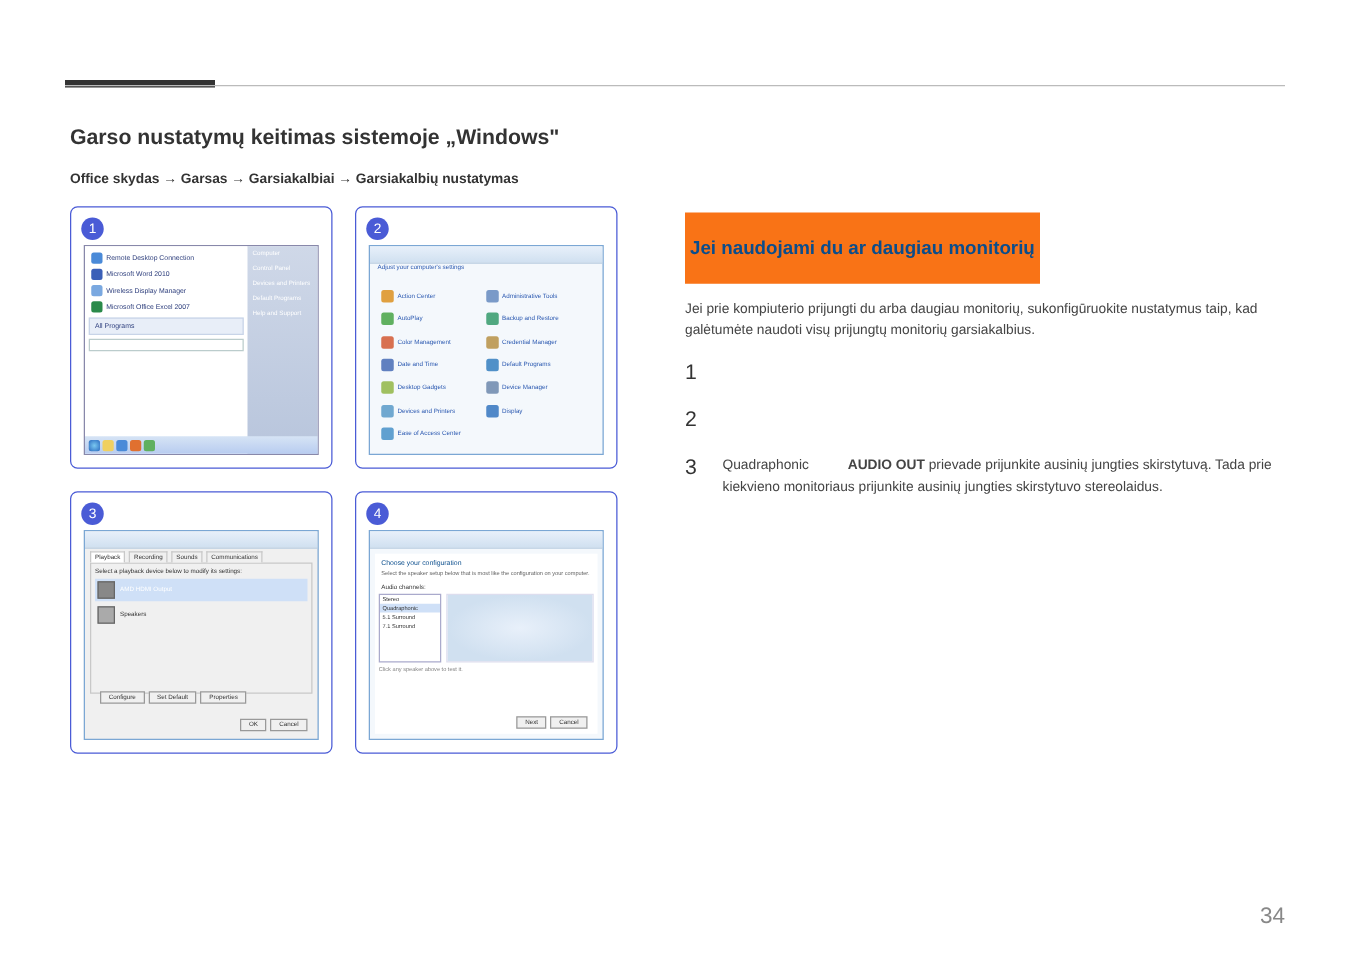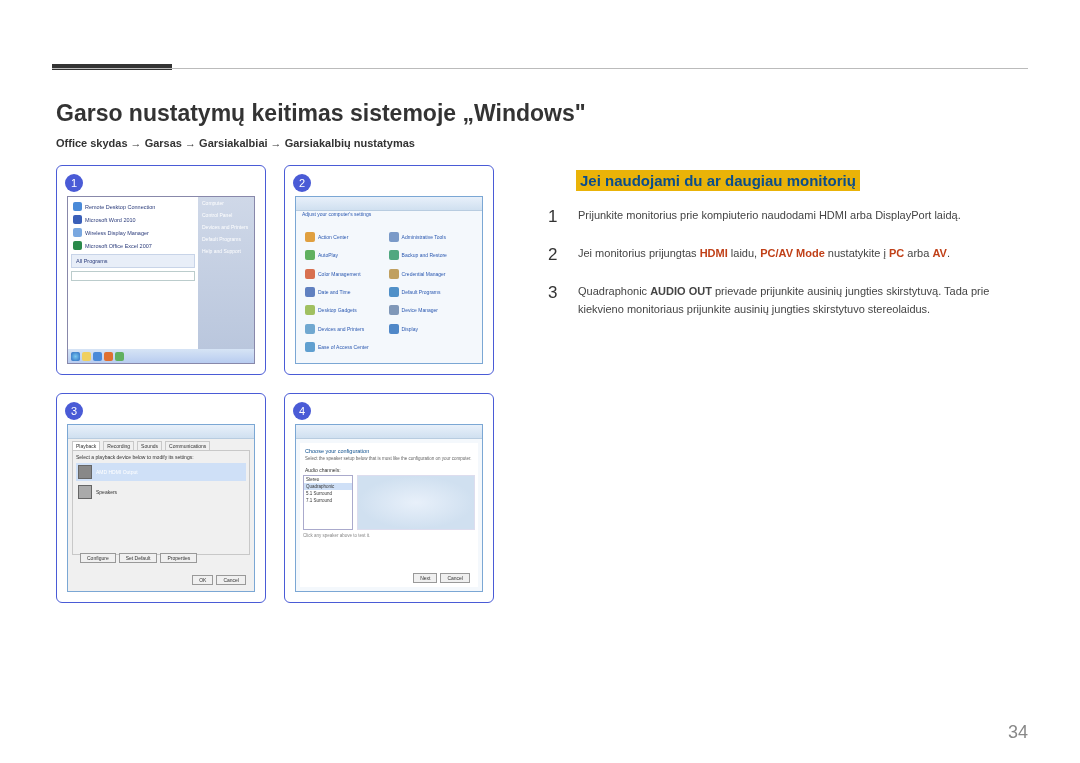--- a/index.html
+++ b/index.html
@@ -23,21 +23,21 @@
       top: 64px;
       left: 52px;
       width: 120px;
       height: 6px;
       background: #333;
     }
     .title {
       position: absolute;
       top: 100px;
       left: 56px;
-      font-size: 23px;
+      font-size: 17px;
       font-weight: 600;
       color: #333;
     }
     .breadcrumb {
       position: absolute;
       top: 137px;
       left: 56px;
       font-size: 11px;
       font-weight: 700;
       color: #333;
@@ -138,24 +138,23 @@
     .right-col {
       position: absolute;
       top: 170px;
       left: 548px;
       right: 60px;
     }
     .sub-heading {
       font-size: 15px;
       font-weight: 700;
       color: #0a4d8c;
-      background: #eab308;
+      background: #f97316;
       display: inline-block;
-      padding: 2px 4px;
-      margin-left: 28px;
+      padding: 20px 4px;
     }
     .intro {
       font-size: 11px;
       color: #444;
       line-height: 1.5;
       margin-top: 12px;
     }
     .steps {
       margin-top: 16px;
     }
@@ -169,21 +168,21 @@
       font-weight: 400;
       color: #333;
       min-width: 14px;
     }
     .step-text {
       font-size: 11px;
       color: #444;
       line-height: 1.6;
     }
     .hl { color: #c04018; font-weight: 700; }
-    .bold { font-weight: 700; }
+    .bold { font-weight: 700; margin-left: 28px; }
     .page-num {
       position: absolute;
       bottom: 20px;
       right: 52px;
       font-size: 18px;
       color: #888;
     }
   </style>
 </head>
 <body>
@@ -356,30 +355,27 @@
           </div>
         </div>
       </div>
     </div>
 
   </div>
 </div>
 
 <div class="right-col">
   <span class="sub-heading">Jei naudojami du ar daugiau monitorių</span>
+  <p class="intro">Jei prie kompiuterio prijungti du arba daugiau monitorių, sukonfigūruokite nustatymus taip, kad galėtumėte naudoti visų prijungtų monitorių garsiakalbius.</p>
   <div class="steps">
     <div class="step">
       <div class="step-num">1</div>
-      <div class="step-text">Prijunkite monitorius prie kompiuterio naudodami HDMI arba DisplayPort laidą.</div>
     </div>
     <div class="step">
       <div class="step-num">2</div>
-      <div class="step-text">
-        <span>Jei monitorius prijungtas </span><span class="hl">HDMI</span><span> laidu, </span><span class="hl">PC/AV Mode</span><span> nustatykite į </span><span class="hl">PC</span><span> arba </span><span class="hl">AV</span><span>.</span>
-      </div>
     </div>
     <div class="step">
       <div class="step-num">3</div>
       <div class="step-text">
         <span>Quadraphonic </span><span class="bold">AUDIO OUT</span><span> prievade prijunkite ausinių jungties skirstytuvą. Tada prie kiekvieno monitoriaus prijunkite ausinių jungties skirstytuvo stereolaidus.</span>
       </div>
     </div>
   </div>
 </div>
 

